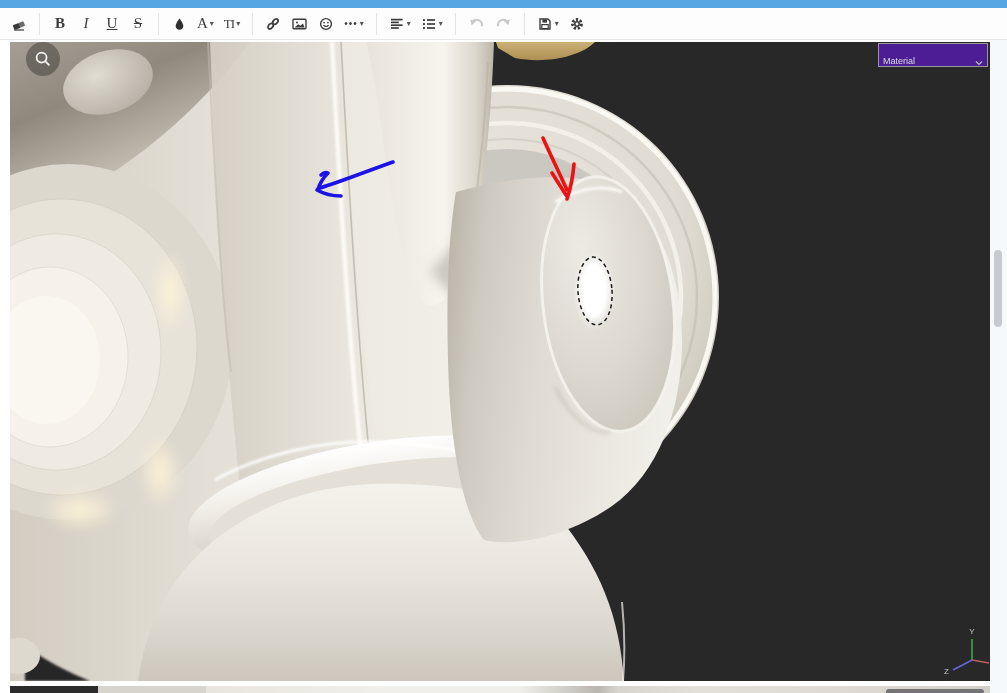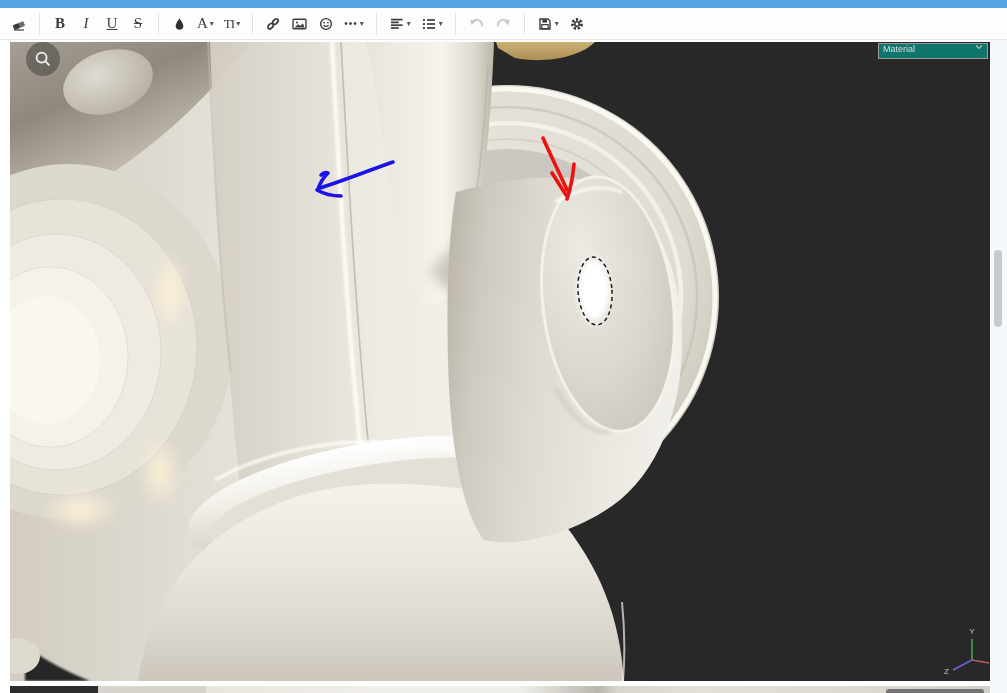--- a/index.html
+++ b/index.html
@@ -23,23 +23,23 @@
   .lbl-size{font-size:13px;letter-spacing:-1px;}
   .dots{font-family:"Liberation Sans",sans-serif;font-size:10px;letter-spacing:1px;color:#3c3c3c;}
   
   .editor{position:relative;height:653px;background:#ffffff;}
   .render-img{position:absolute;left:10px;top:2px;width:980px;height:639px;}
   .render-img svg{display:block;}
   
   .magnifier{position:absolute;left:16px;top:0px;width:34px;height:34px;border-radius:50%;
     background:rgba(70,66,60,0.55);display:flex;align-items:center;justify-content:center;}
   
-  .material-dd{position:absolute;left:868px;top:1px;width:110px;height:16px;
-    background:#0f766e;border:1px solid #9a9a9a;box-sizing:border-box;
-    display:flex;align-items:flex-start;justify-content:space-between;padding:0 4px;}
+  .material-dd{position:absolute;left:868px;top:1px;width:110px;height:24px;
+    background:#4c1d95;border:1px solid #9a9a9a;box-sizing:border-box;
+    display:flex;align-items:flex-end;justify-content:space-between;padding:0 4px;}
   .material-dd span{color:#dcdcdc;font-size:9px;font-family:"Liberation Sans",sans-serif;}
   
   .gizmo{position:absolute;left:930px;top:580px;width:60px;height:55px;}
   
   .render-img2{position:absolute;left:10px;top:646px;width:980px;height:7px;
     background:linear-gradient(90deg,#2c2c2c 0%,#2c2c2c 9%,#d7d4ce 9%,#d7d4ce 20%,
       #e8e5df 20%,#f1efe9 38%,#f1efe9 52%,#b9b6b0 60%,#d8d5cf 62%,#e3e0da 70%,
       #ddd9d2 88%,#d2cfc9 100%);}
   .render-img2 .dd-hint{position:absolute;right:6px;bottom:0;width:98px;height:4px;
     background:#747474;border-radius:3px 3px 0 0;}

